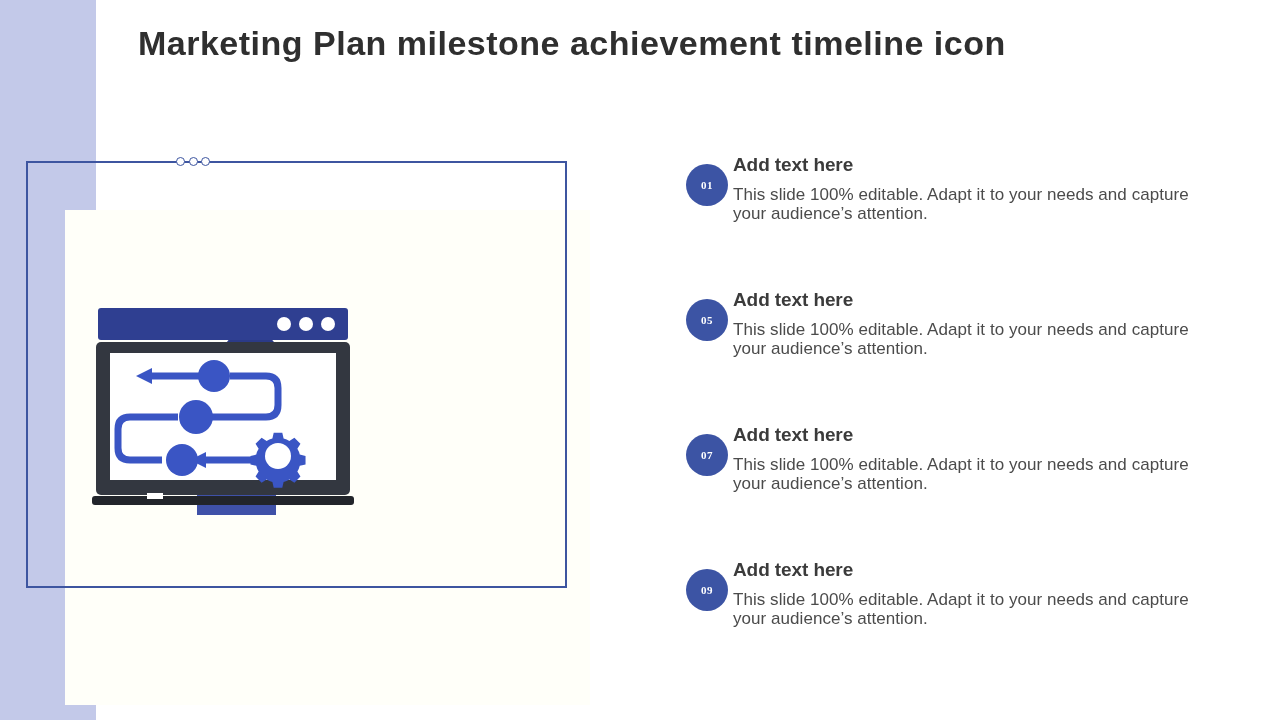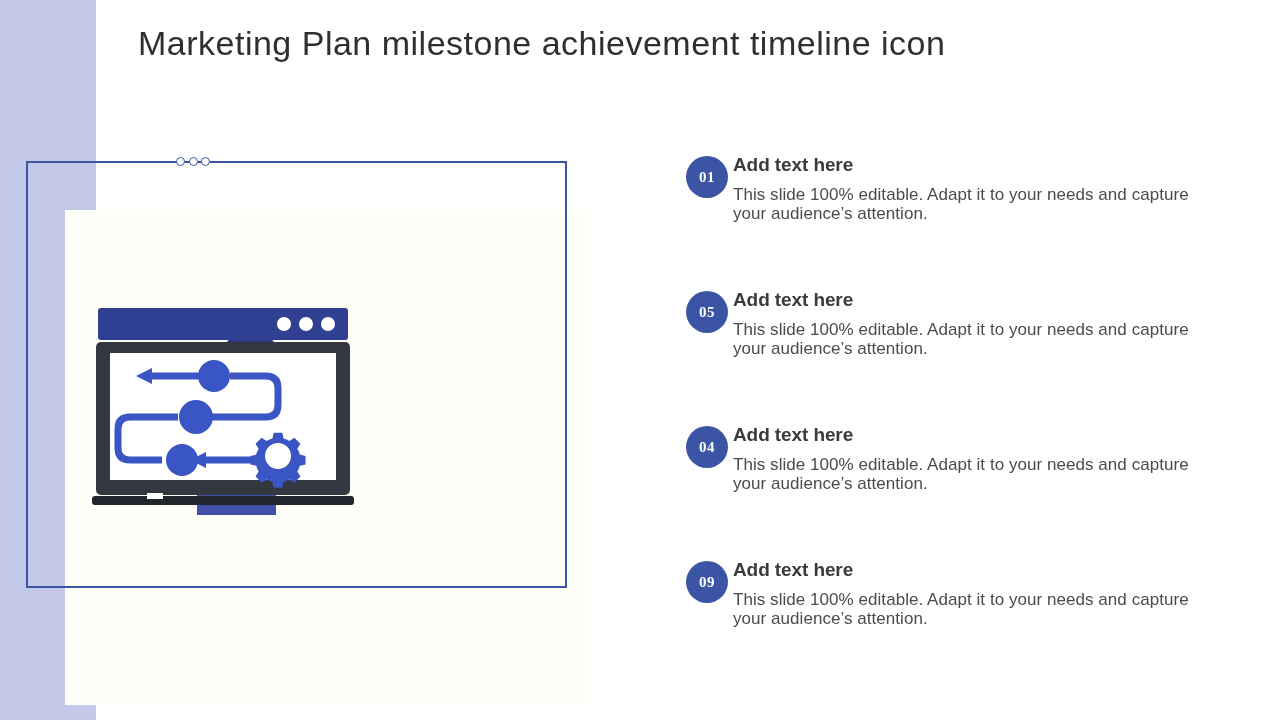--- a/index.html
+++ b/index.html
@@ -30,21 +30,21 @@
     background: #c3c9e9;
   }
 
   
   .slide-title {
     position: absolute;
     left: 138px;
     top: 24px;
     width: 1060px;
     font-size: 34px;
-    font-weight: 400;
+    font-weight: 700;
     letter-spacing: 0.5px;
     color: #2f2f2f;
     white-space: nowrap;
     font-family: "Liberation Sans", sans-serif;
   }
 
   
   .illus-wrap {
     position: absolute;
     left: 0;
@@ -110,29 +110,29 @@
   }
 
   .item {
     position: relative;
     height: 135px;
   }
 
   .badge {
     position: absolute;
     left: 0;
-    top: 4px;
+    top: 12px;
     width: 42px;
     height: 42px;
     border-radius: 50%;
     background: #3c54a4;
     color: #ffffff;
     font-family: "Liberation Serif", serif;
     font-weight: bold;
-    font-size: 15px;
+    font-size: 11px;
     display: flex;
     align-items: center;
     justify-content: center;
     letter-spacing: 0.5px;
     text-align: right;
   }
 
   .item-body {
     position: absolute;
     left: 47px;
@@ -270,21 +270,21 @@
 
     <div class="item">
       <div class="badge">05</div>
       <div class="item-body">
         <div class="item-heading">Add text here</div>
         <div class="item-desc">This slide 100% editable. Adapt it to your needs and capture your audience’s attention.</div>
       </div>
     </div>
 
     <div class="item">
-      <div class="badge">04</div>
+      <div class="badge">07</div>
       <div class="item-body">
         <div class="item-heading">Add text here</div>
         <div class="item-desc">This slide 100% editable. Adapt it to your needs and capture your audience’s attention.</div>
       </div>
     </div>
 
     <div class="item">
       <div class="badge">09</div>
       <div class="item-body">
         <div class="item-heading">Add text here</div>

